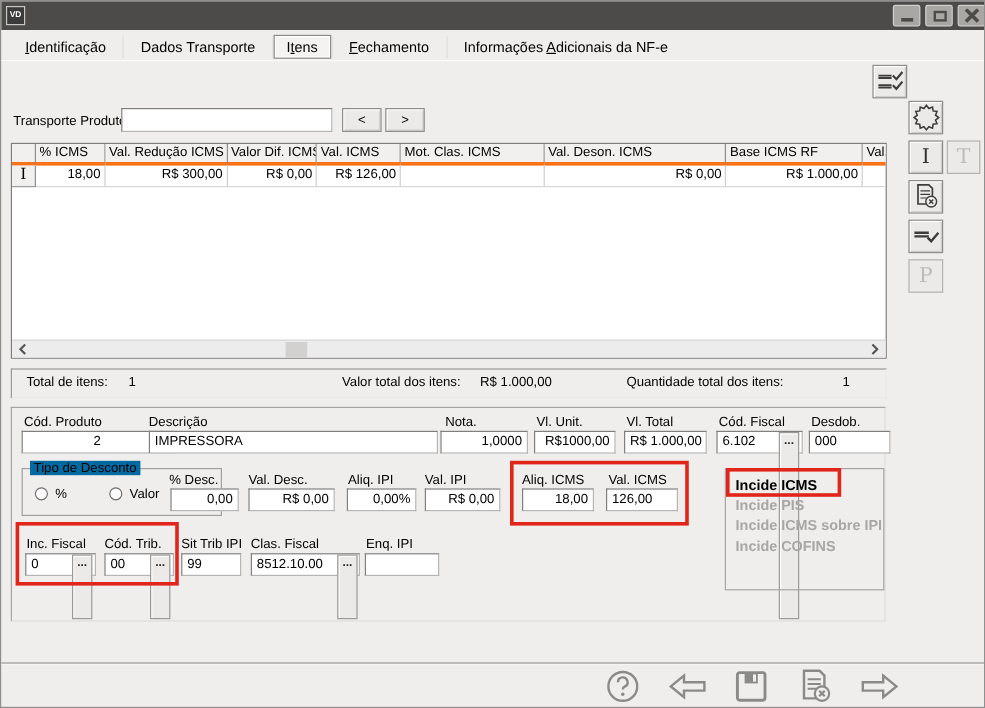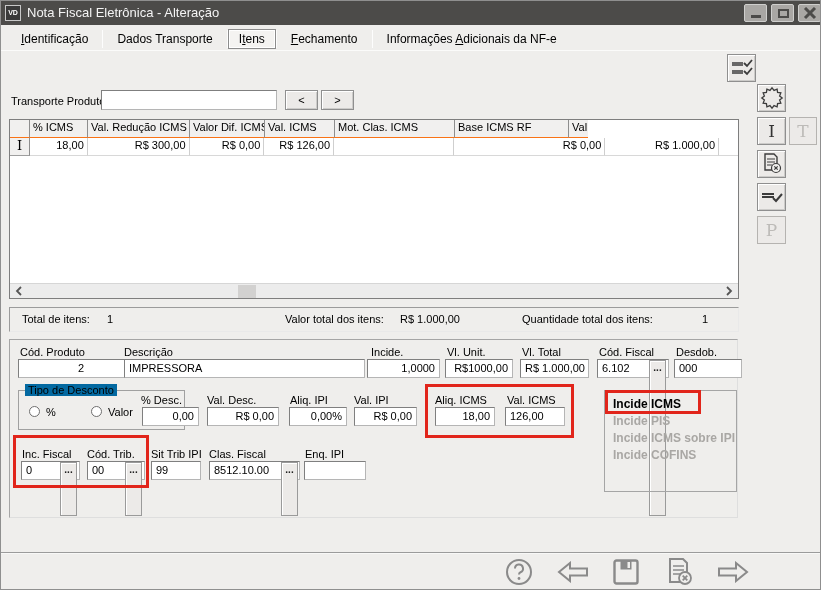--- a/index.html
+++ b/index.html
@@ -30,21 +30,21 @@
   .t-center { text-align:center; }
   .pushbtn { background:#eceae8; border:1px solid #8f8f8f; box-shadow:inset 1px 1px 0 #ffffff, inset -1px -1px 0 #cccbc9; display:flex; align-items:center; justify-content:center; font-size:11px; }
   .pushbtn.disabled { border-color:#b5b3b0; box-shadow:none; }
   .letterbtn { font-family:"DejaVu Serif", serif; font-size:17px; color:#333; }
   .letterbtn.disabled { color:#bdbbb8; }
   .ellip { position:absolute; right:1px; top:1px; bottom:1px; width:17px; background:#eceae8; border:1px solid #9a9a9a; box-shadow:inset 1px 1px 0 #fff; font-size:10px; line-height:13px; text-align:center; font-weight:bold; color:#222; }
 
   
   .grid { position:absolute; left:8px; top:118px; width:730px; height:180px; background:#fff; border:1px solid #7e7e7e; }
   .grid-row { display:flex; height:18px; }
-  .gh { background:#f1f0ef; border-right:1px solid #8e8e8e; border-bottom:1px solid #f97316; font-size:11px; padding:1px 3px; white-space:nowrap; overflow:hidden; }
+  .gh { background:#f1f0ef; border-right:1px solid #8e8e8e; border-bottom:3px solid #f97316; font-size:11px; padding:1px 3px; white-space:nowrap; overflow:hidden; }
   .gc { border-right:1px solid #cfcfcf; border-bottom:1px solid #d8d8d8; font-size:11px; padding:1px 3px; white-space:nowrap; overflow:hidden; }
   .gind { background:#f1f0ef; border-right:1px solid #8e8e8e; border-bottom:1px solid #9e9e9e; text-align:center; font-family:"DejaVu Serif", serif; font-size:13px; line-height:15px; }
   .hscroll { position:absolute; left:0; bottom:0; width:728px; height:15px; background:#ececec; border-top:1px solid #d6d6d6; }
   .hthumb { position:absolute; left:228px; top:1px; width:18px; height:13px; background:#d2d1d0; }
   .scroll-arrow { position:absolute; top:2px; }
 
   
   .totals { position:absolute; left:8px; top:306px; width:730px; height:25px; background:#efeeec; border:1px solid; border-color:#9b9b9b #e9e9e9 #e9e9e9 #9b9b9b; }
   .totals .lbl { position:absolute; top:5px; }
 
@@ -66,21 +66,20 @@
 
   svg { display:block; }
 </style>
 </head>
 <body>
 
 <div class="window">
 
   <div class="titlebar">
     <div class="app-icon">VD</div>
-    <div class="title-text">Nota Fiscal Eletrônica - Alteração</div>
     <div class="winbtn" style="left:743px;">
         <div class="bar"></div>
       </div>
     <div class="winbtn" style="left:770px;">
         <div class="box"></div>
       </div>
     <div class="winbtn" style="left:797px;">
       <svg width="14" height="13" viewBox="0 0 14 13">
           <path d="M2 1 L12 11 M12 1 L2 11" stroke="#4c4b49" stroke-width="3"></path>
         </svg>
@@ -114,20 +113,21 @@
   <div class="pushbtn abs" style="left:320px; top:89px; width:33px; height:20px;">&gt;</div>
 
   <div class="grid">
     <div class="grid-row">
       <div class="gh" style="width:20px;"></div>
       <div class="gh" style="width:58px;">% ICMS</div>
       <div class="gh" style="width:102px;">Val. Redução ICMS</div>
       <div class="gh" style="width:75px;">Valor Dif. ICMS</div>
       <div class="gh" style="width:70px;">Val. ICMS</div>
       <div class="gh" style="width:120px;">Mot. Clas. ICMS</div>
+      <div class="gh" style="width:152px;">Val. Deson. ICMS</div>
       <div class="gh" style="width:114px;">Base ICMS RF</div>
       <div class="gh" style="width:19px; border-right:none;">Val.</div>
     </div>
     <div class="grid-row">
       <div class="gind" style="width:20px;">I</div>
       <div class="gc t-right" style="width:58px;">18,00</div>
       <div class="gc t-right" style="width:102px;">R$ 300,00</div>
       <div class="gc t-right" style="width:75px;">R$ 0,00</div>
       <div class="gc t-right" style="width:70px;">R$ 126,00</div>
       <div class="gc" style="width:120px;"></div>
@@ -175,21 +175,21 @@
     <div class="lbl" style="left:275px;">Valor total dos itens:</div>
     <div class="lbl" style="left:390px;">R$ 1.000,00</div>
     <div class="lbl" style="left:512px;">Quantidade total dos itens:</div>
     <div class="lbl" style="left:692px;">1</div>
   </div>
 
   <div class="panel">
 
     <div class="lbl abs" style="left:10px; top:6px;">Cód. Produto</div>
     <div class="lbl abs" style="left:114px; top:6px;">Descrição</div>
-    <div class="lbl abs" style="left:361px; top:6px;">Incide.</div>
+    <div class="lbl abs" style="left:361px; top:6px;">Nota.</div>
     <div class="lbl abs" style="left:437px; top:6px;">Vl. Unit.</div>
     <div class="lbl abs" style="left:512px; top:6px;">Vl. Total</div>
     <div class="lbl abs" style="left:589px; top:6px;">Cód. Fiscal</div>
     <div class="lbl abs" style="left:666px; top:6px;">Desdob.</div>
 
     <div class="field t-center abs" style="left:8px; top:19px; width:126px;">2</div>
     <div class="field abs" style="left:114px; top:19px; width:241px;">IMPRESSORA</div>
     <div class="field t-right abs" style="left:357px; top:19px; width:73px;">1,0000</div>
     <div class="field t-right abs" style="left:435px; top:19px; width:68px;">R$1000,00</div>
     <div class="field abs" style="left:510px; top:19px; width:69px;">R$ 1.000,00</div>

